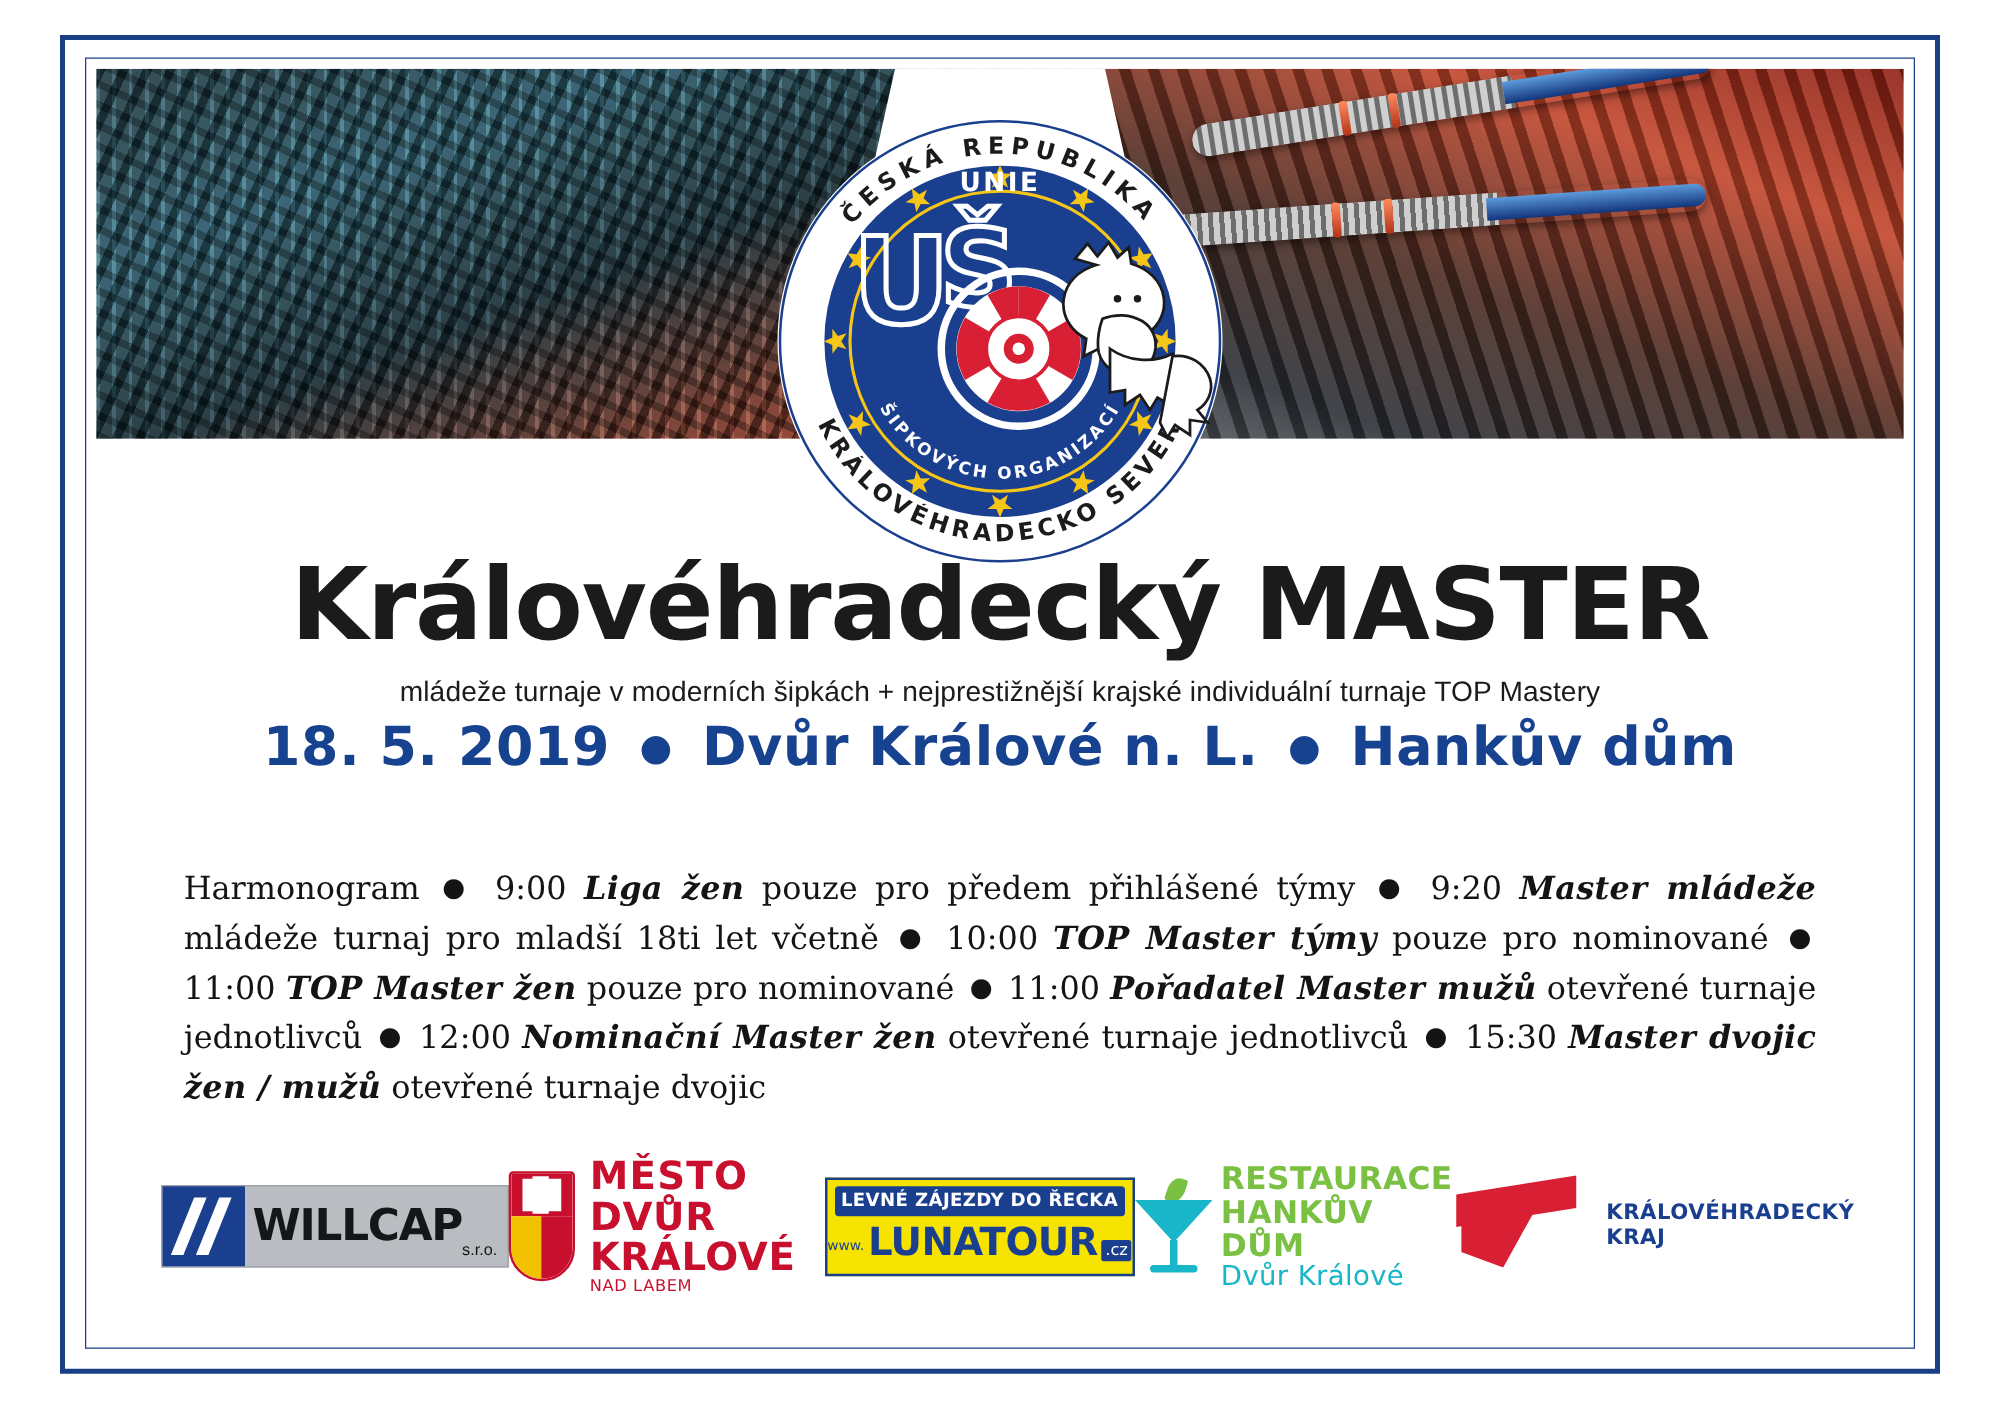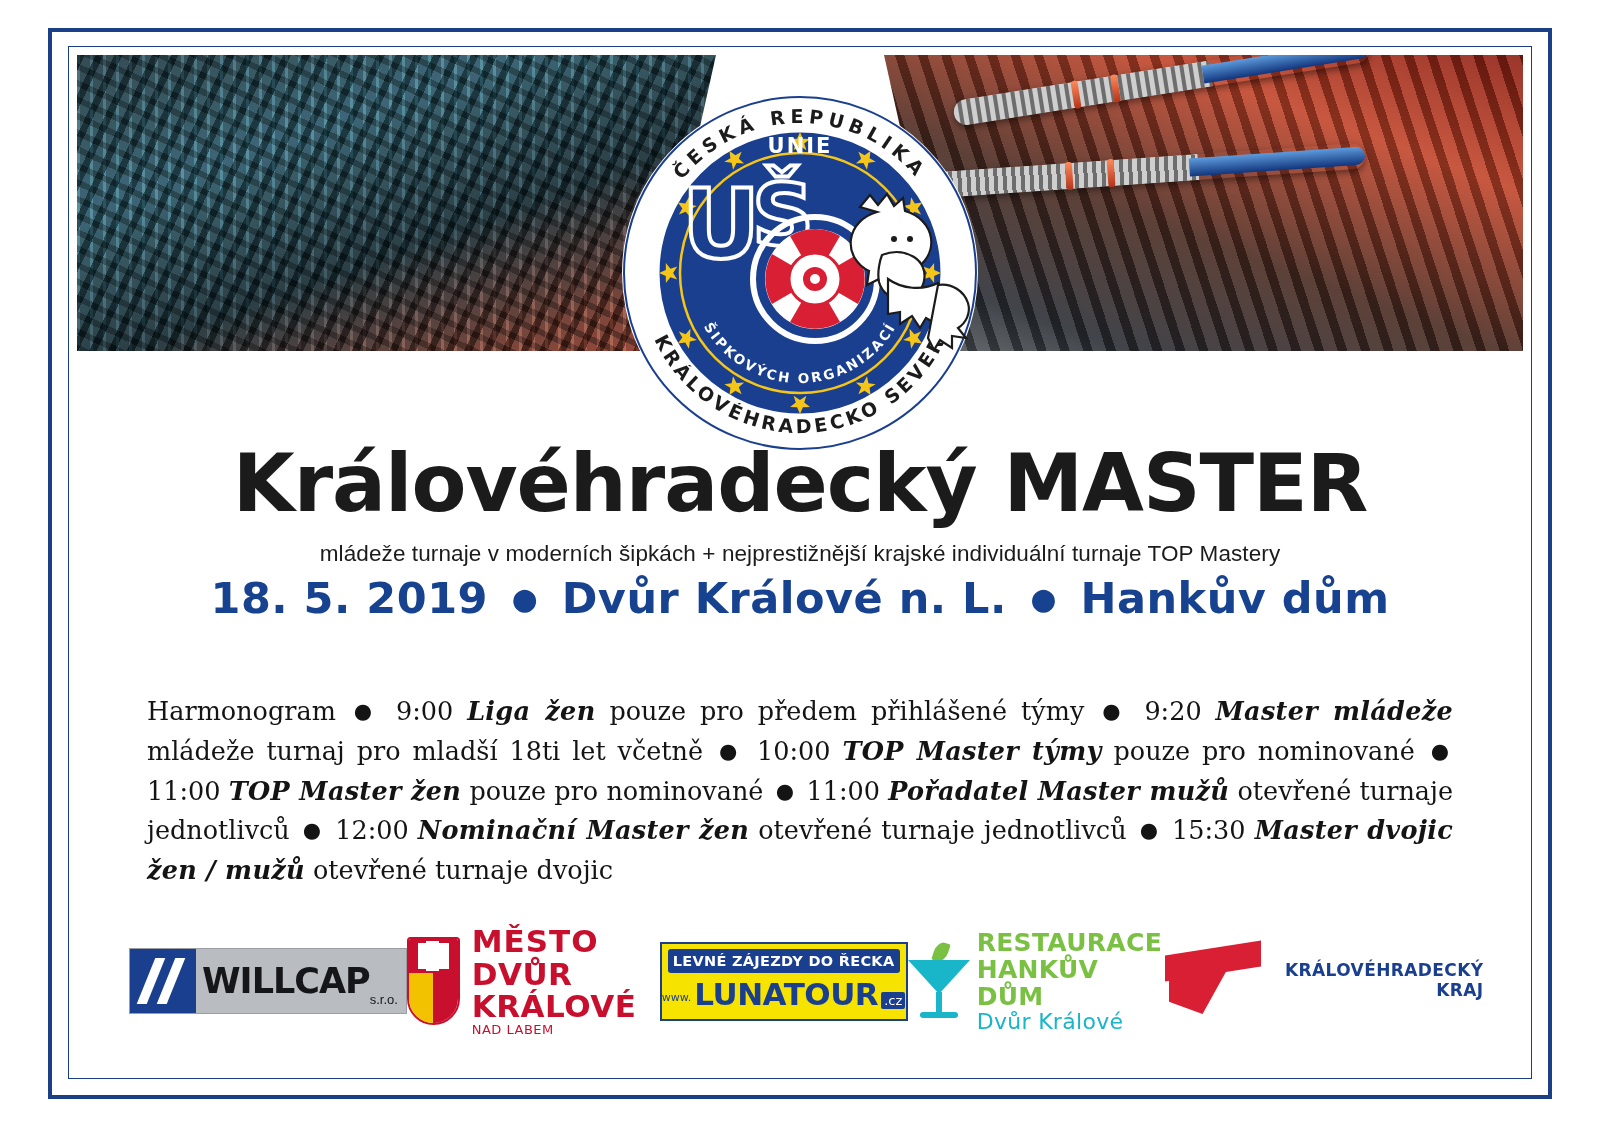--- a/index.html
+++ b/index.html
@@ -388,21 +388,21 @@
     font-weight: bold; font-size: 25px; color: #7ac143;
     letter-spacing: .3px;
   }
   .sp-rest .r3 {
     font-family: "DejaVu Sans", sans-serif;
     font-size: 22px; color: #19b5c9;
     letter-spacing: .3px;
   }
 
   
-  .sp-kraj { display: flex; align-items: center; gap: 24px; text-align: right; }
+  .sp-kraj { display: flex; align-items: center; gap: 24px; }
   .sp-kraj .mark {
     width: 96px; height: 74px;
     position: relative;
   }
   .sp-kraj .mark .bar {
     position: absolute;
     background: #d81f33;
   }
   .sp-kraj .mark .b1 {
     left: 0; top: 4px; width: 96px; height: 26px;

